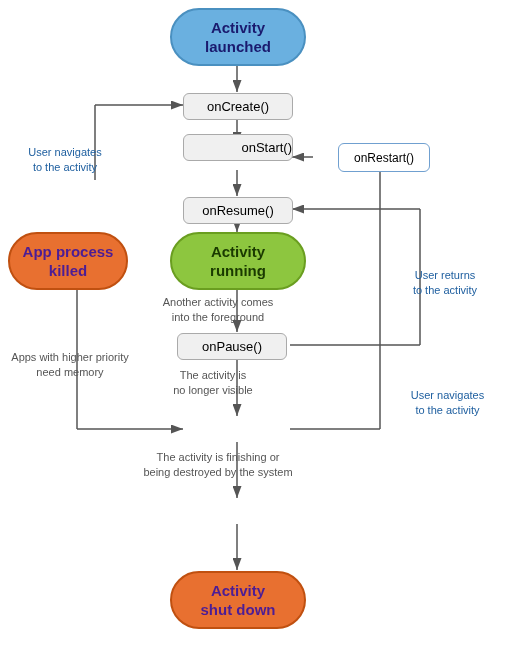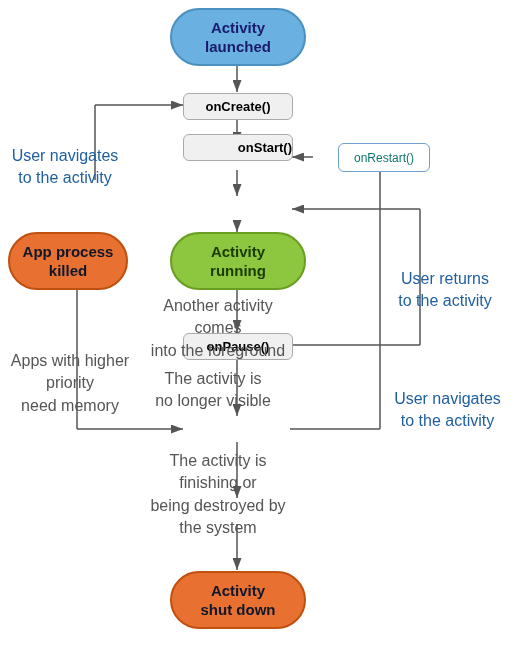--- a/index.html
+++ b/index.html
@@ -29,48 +29,47 @@
       border-radius: 30px;
       font-weight: bold;
       font-size: 15px;
       line-height: 1.3;
     }
     .node-rect {
       border-radius: 6px;
       background: #f0f0f0;
       border: 1px solid #aaa;
       font-size: 13px;
-      font-weight: bold;
     }
     .node-blue {
       background: #6ab0e0;
       border: 2px solid #4a90c0;
       color: #1a1a6e;
     }
     .node-green {
       background: #8dc63f;
       border: 2px solid #6a9e20;
       color: #1a3a00;
     }
     .node-orange {
       background: #e87030;
       border: 2px solid #c05010;
-      color: #0f172a;
+      color: #4c1d95;
     }
     .node-outline {
       background: #fff;
       border: 1.5px solid #70a0d0;
-      color: #0f766e;
+      color: #000000;
       font-size: 12px;
       border-radius: 6px;
     }
     
     .label {
       position: absolute;
-      font-size: 16px;
+      font-size: 11px;
       color: #444;
       text-align: center;
       line-height: 1.4;
     }
     .label-blue {
       color: #2060a0;
     }
     
     svg.arrows {
       position: absolute;
@@ -132,27 +131,30 @@
   </div>
 
   <div class="node node-rect" style="left:183px; top:93px; width:110px; height:27px;">
     <span>onCreate()</span>
   </div>
 
   <div class="node node-rect" style="left:183px; top:134px; width:110px; height:27px;justify-content:flex-end;">
     <span>onStart()</span>
   </div>
 
+  <div class="node node-rect" style="left:183px; top:197px; width:110px; height:27px;">
+    <span>onResume()</span>
+  </div>
 
   <div class="node node-rounded node-green" style="left:170px; top:232px; width:136px; height:58px;">
     <span style="white-space:pre-line;">Activity
 running</span>
   </div>
 
-  <div class="node node-rect" style="left:183px; top:333px; width:110px; height:27px;">
+  <div class="node node-rect" style="left:177px; top:333px; width:110px; height:27px;">
     <span>onPause()</span>
   </div>
 
 
 
   <div class="node node-rounded node-orange" style="left:170px; top:571px; width:136px; height:58px;">
     <span style="white-space:pre-line;">Activity
 shut down</span>
   </div>
 

